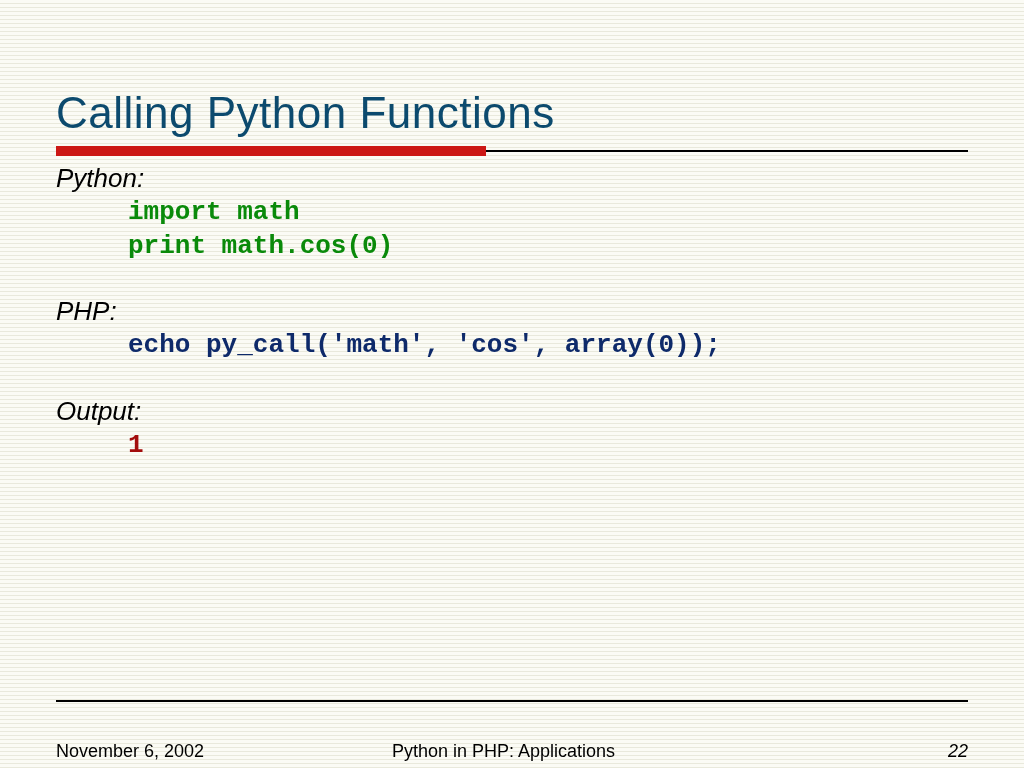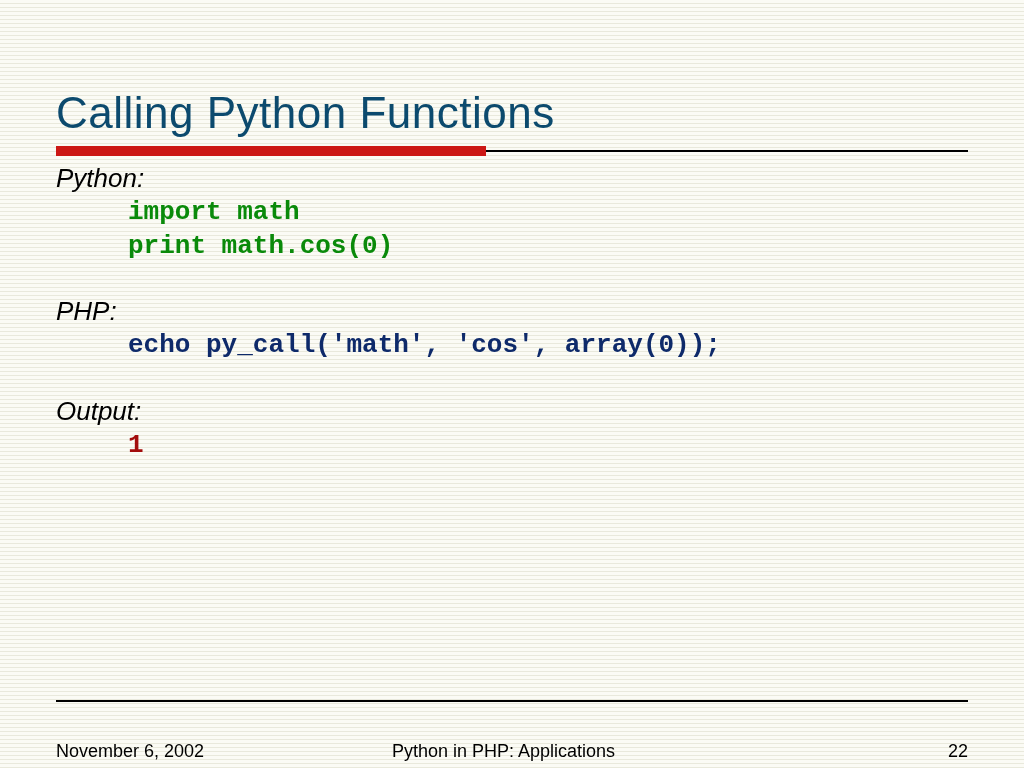--- a/index.html
+++ b/index.html
@@ -82,21 +82,21 @@
     font-size: 18px;
     color: #000;
     margin-top: 29px;
   }
   .footer .center {
     position: absolute;
     left: 0; right: 17px;
     text-align: center;
   }
   .footer .left  { position: relative; z-index: 1; }
-  .footer .right { position: relative; z-index: 1; }
+  .footer .right { position: relative; z-index: 1; font-style: italic; }
 </style>
 </head>
 <body>
 
 <div class="slide">
   <h1 class="title">Calling Python Functions</h1>
   <div class="rule-row">
     <div class="rule-thick"></div>
     <div class="rule-thin"></div>
   </div>

